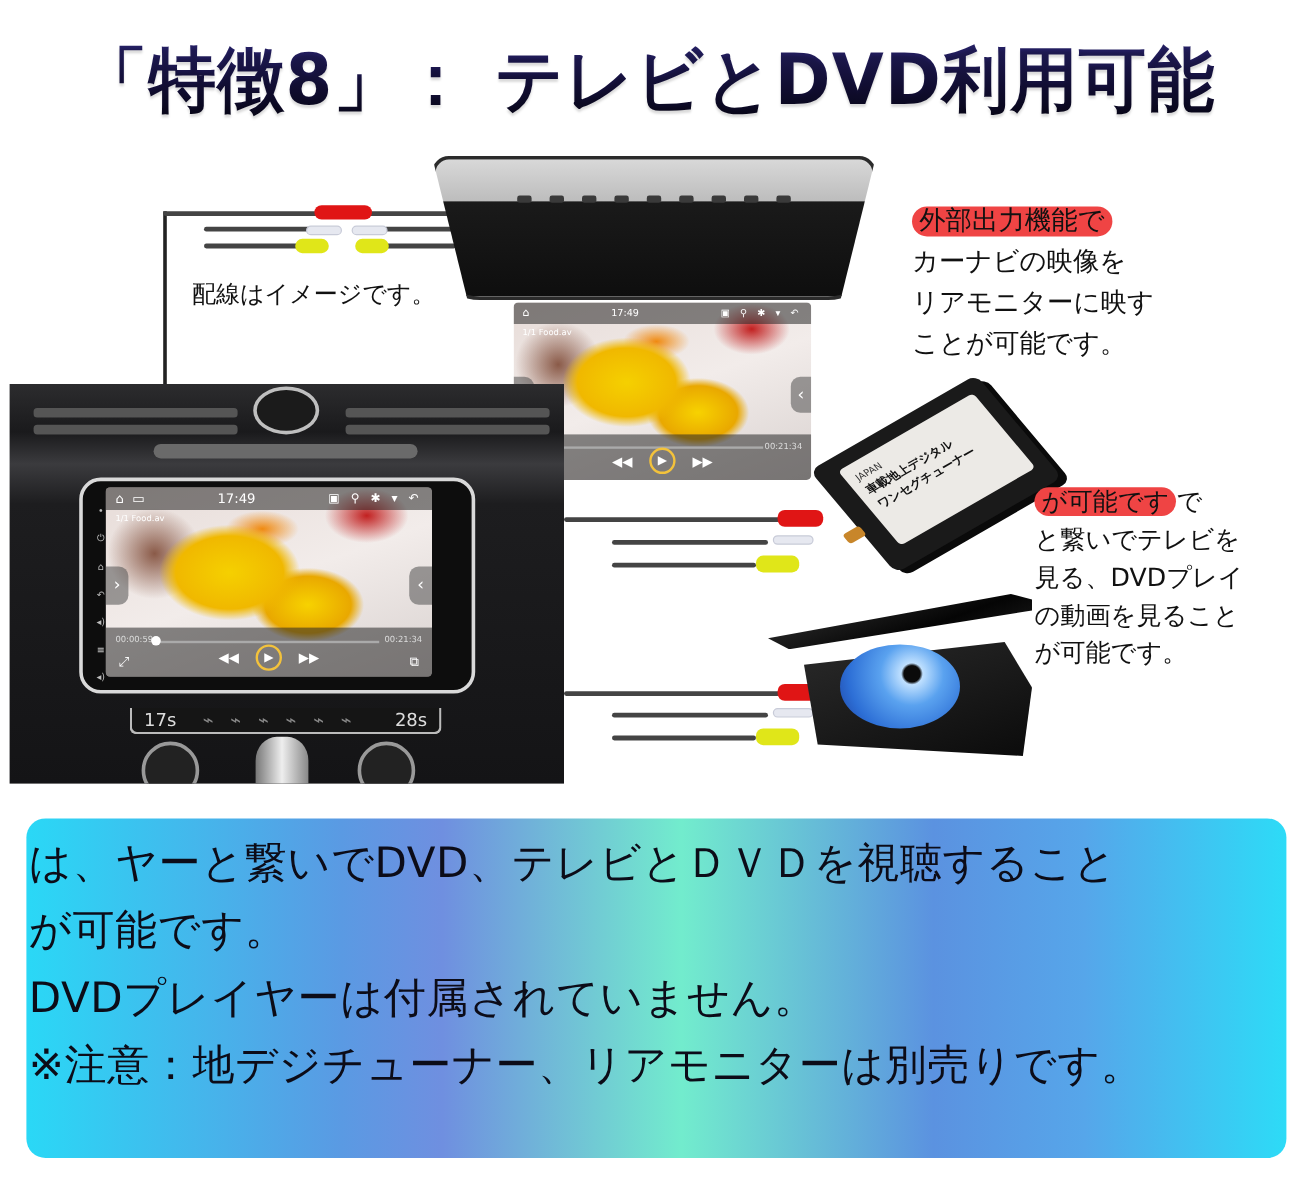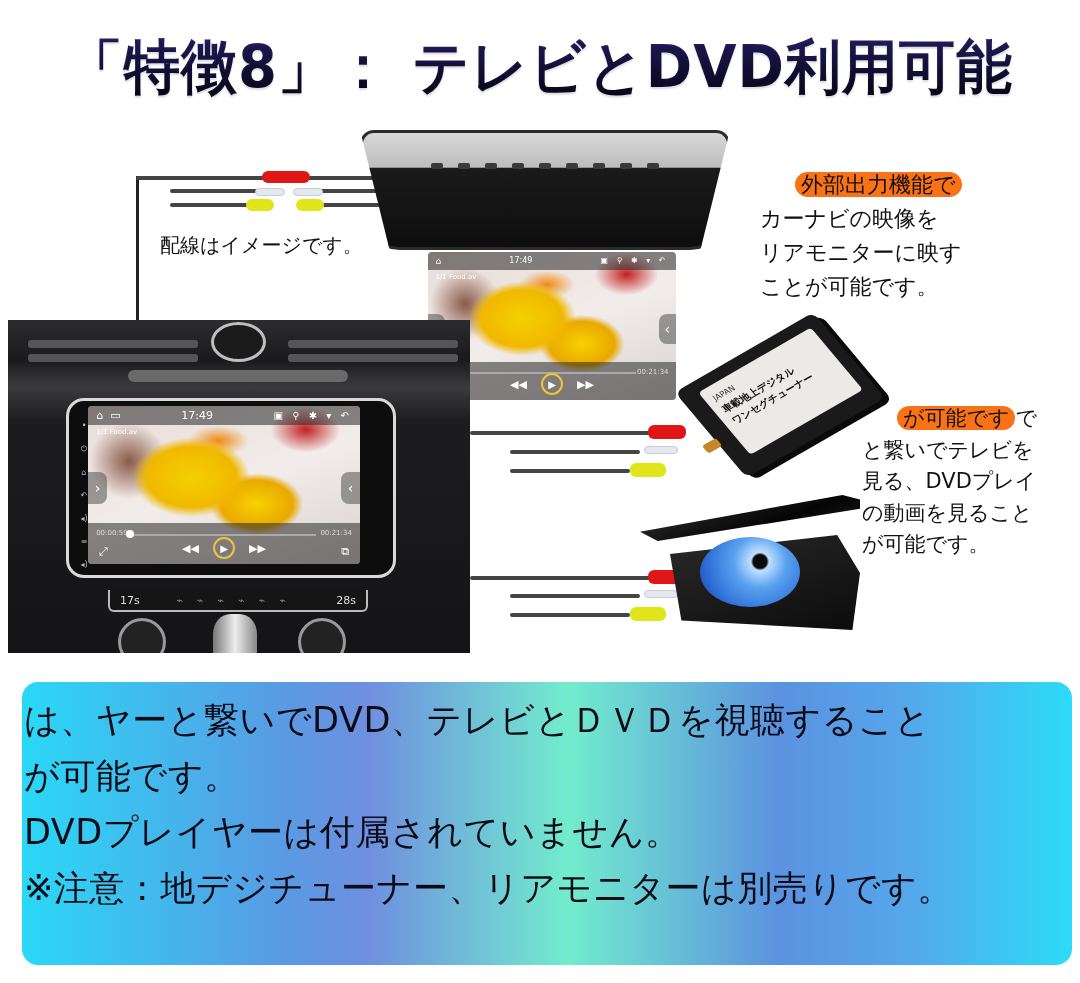--- a/index.html
+++ b/index.html
@@ -64,42 +64,42 @@
   
   .dashboard {
     position: absolute; left: 8px; top: 320px; width: 462px; height: 333px; overflow: hidden;
     background:
       linear-gradient(180deg, #2c2c2e 0%, #1a1a1c 12%, #3b3b3e 20%, #1d1d1f 30%, #141416 100%);
   }
   .dash-vent { position: absolute; height: 8px; background: #555; border-radius: 3px; }
   .dash-clock { position: absolute; left: 203px; top: 2px; width: 55px; height: 40px; border-radius: 50%; border: 3px solid #bfbfbf; background: #1b1b1b; }
   .dash-frame { position: absolute; left: 58px; top: 78px; width: 330px; height: 180px; border: 3px solid #d9d9d9; border-radius: 18px; background: #0d0d0d; }
   .dash-side { position: absolute; left: 8px; top: 20px; width: 14px; display: flex; flex-direction: column; gap: 14px; color: #bbb; font-size: 8px; align-items: center; }
-  .dash-climate { position: absolute; left: 100px; top: 270px; width: 260px; height: 22px; border: 2px solid #bbb; border-top: none; border-radius: 0 0 6px 6px; display: flex; justify-content: space-between; padding: 0 10px; color: #ddd; font-size: 11px; align-items: center; background: #151515; }
+  .dash-climate { position: absolute; left: 100px; top: 270px; width: 260px; height: 22px; border: 2px solid #bbb; border-top: none; border-radius: 0 0 6px 6px; display: flex; justify-content: space-between; padding: 0 10px; color: #ddd; font-size: 15px; align-items: center; background: #151515; }
   .dash-knob { position: absolute; top: 298px; width: 48px; height: 48px; border-radius: 50%; border: 3px solid #999; background: #222; }
   .dash-shifter { position: absolute; left: 205px; top: 294px; width: 44px; height: 50px; border-radius: 40% 40% 10% 10%; background: linear-gradient(90deg, #777, #eee, #888); }
 
   
   .tuner {
     position: absolute; left: 700px; top: 340px; width: 160px; height: 110px;
     background: #1a1a1a; border-radius: 8px; transform: rotate(-30deg) skewX(10deg);
     box-shadow: 4px 6px 0 #0a0a0a;
   }
   .tuner .label { position: absolute; left: 18px; top: 12px; right: 12px; bottom: 18px; background: #eceae6; border-radius: 4px; padding: 8px; font-size: 10px; color: #111; line-height: 1.5; font-weight: bold; }
   .tuner .label .jp { font-weight: normal; font-size: 8px; color: #333; }
   .tuner .antenna { position: absolute; left: -14px; top: 60px; width: 16px; height: 10px; background: #c8862a; border-radius: 3px; }
 
   
   .dvd { position: absolute; left: 640px; top: 495px; width: 220px; height: 140px; }
   .dvd .lid { position: absolute; left: 0; top: 0; width: 220px; height: 46px; background: linear-gradient(160deg, #3a3a3a, #050505 60%, #222); clip-path: polygon(8% 100%, 0 80%, 92% 0, 100% 10%, 100% 30%); }
   .dvd .base { position: absolute; left: 30px; top: 40px; width: 190px; height: 95px; background: linear-gradient(160deg, #2a2a2a, #0b0b0b); clip-path: polygon(0 20%, 88% 0, 100% 40%, 96% 100%, 6% 90%); }
   .dvd .disc { position: absolute; left: 60px; top: 42px; width: 100px; height: 70px; border-radius: 50%; background: radial-gradient(circle at 60% 35%, #0b0b0b 0 9%, #bfe0ff 12%, #5aa2ef 35%, #2d6fd6 70%, #1d3f9e 100%); }
 
   
-  .pill { background: #f97316; border-radius: 16px; padding: 0 6px; color: #111; margin-left: 35px; }
+  .pill { background: #ef4444; border-radius: 16px; padding: 0 6px; color: #111; }
 
   
   .info-box {
     position: absolute; left: 22px; top: 682px; width: 1050px; height: 283px;
     border-radius: 16px;
     background: linear-gradient(90deg, #2ad8f6 0%, #5a9ae3 25%, #6f8fe0 33%, #72eccd 52%, #5b92e0 72%, #56a6ea 84%, #2ddbf7 100%);
     padding: 10px 0 0 2px;
   }
   .info-box p { font-size: 35px; line-height: 56px; color: #0c0c18; white-space: nowrap; letter-spacing: 0.5px; font-family: "DejaVu Sans", sans-serif; }
 </style>

